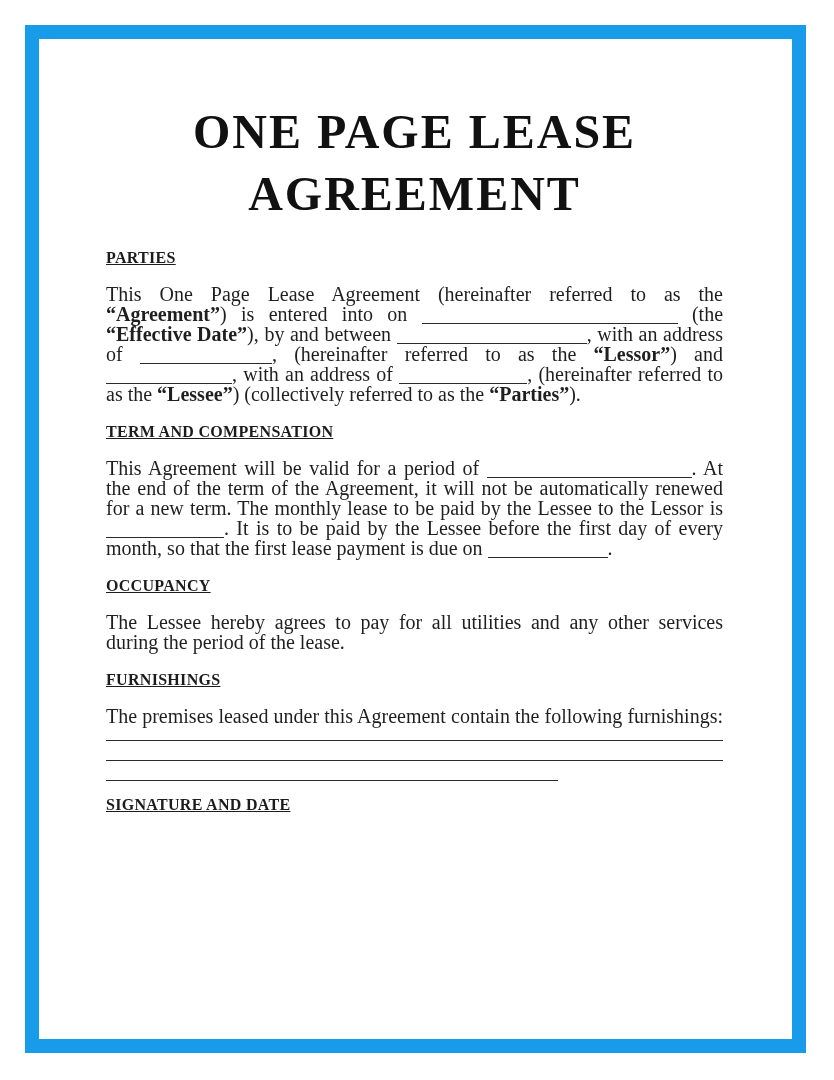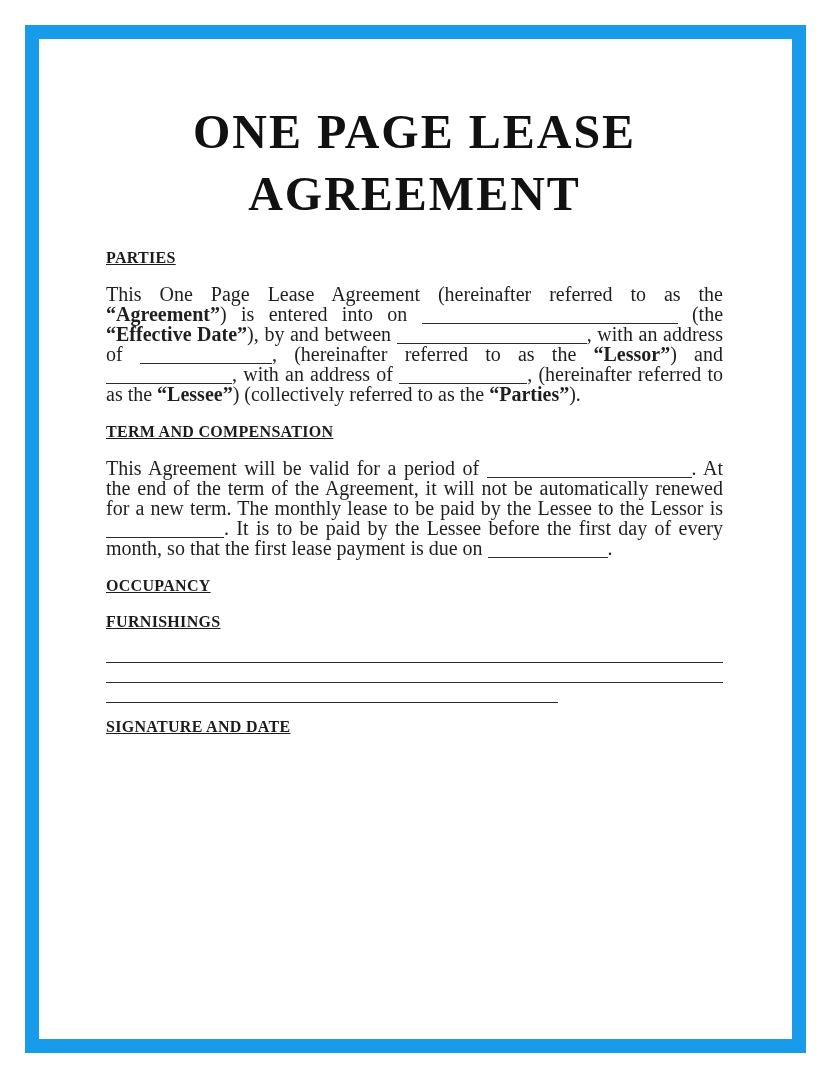--- a/index.html
+++ b/index.html
@@ -80,23 +80,25 @@
           <p class="body-par">This One Page Lease Agreement (hereinafter referred to as the <b>“Agreement”</b>) is entered into on <span class="blank" style="width: 256px;"></span> (the <b>“Effective Date”</b>), by and between <span class="blank" style="width: 190px;"></span>, with an address of <span class="blank" style="width: 132px;"></span>, (hereinafter referred to as the <b>“Lessor”</b>) and <span class="blank" style="width: 126px;"></span>, with an address of <span class="blank" style="width: 128px;"></span>, (hereinafter referred to as the <b>“Lessee”</b>) (collectively referred to as the <b>“Parties”</b>).</p>
         </section>
         <section>
         </section>
         <section>
           <h2 class="sec-heading">TERM AND COMPENSATION</h2>
           <p class="body-par">This Agreement will be valid for a period of <span class="blank" style="width: 205px;"></span>. At the end of the term of the Agreement, it will not be automatically renewed for a new term. The monthly lease to be paid by the Lessee to the Lessor is <span class="blank" style="width: 118px;"></span>. It is to be paid by the Lessee before the first day of every month, so that the first lease payment is due on <span class="blank" style="width: 120px;"></span>.</p>
         </section>
         <section>
           <h2 class="sec-heading">OCCUPANCY</h2>
+          <p class="body-par">The Lessee hereby agrees to pay for all utilities and any other services during the period of the lease.</p>
         </section>
         <section>
           <h2 class="sec-heading">FURNISHINGS</h2>
+          <p class="body-par justify-last">The premises leased under this Agreement contain the following furnishings:</p>
           <div class="blank-lines">
             <div class="blank-line" style="width: 100%;"></div>
             <div class="blank-line" style="width: 100%;"></div>
             <div class="blank-line" style="width: 452px;"></div>
           </div>
         </section>
         <section>
           <h2 class="sec-heading">SIGNATURE AND DATE</h2>
         </section>
       </div>

